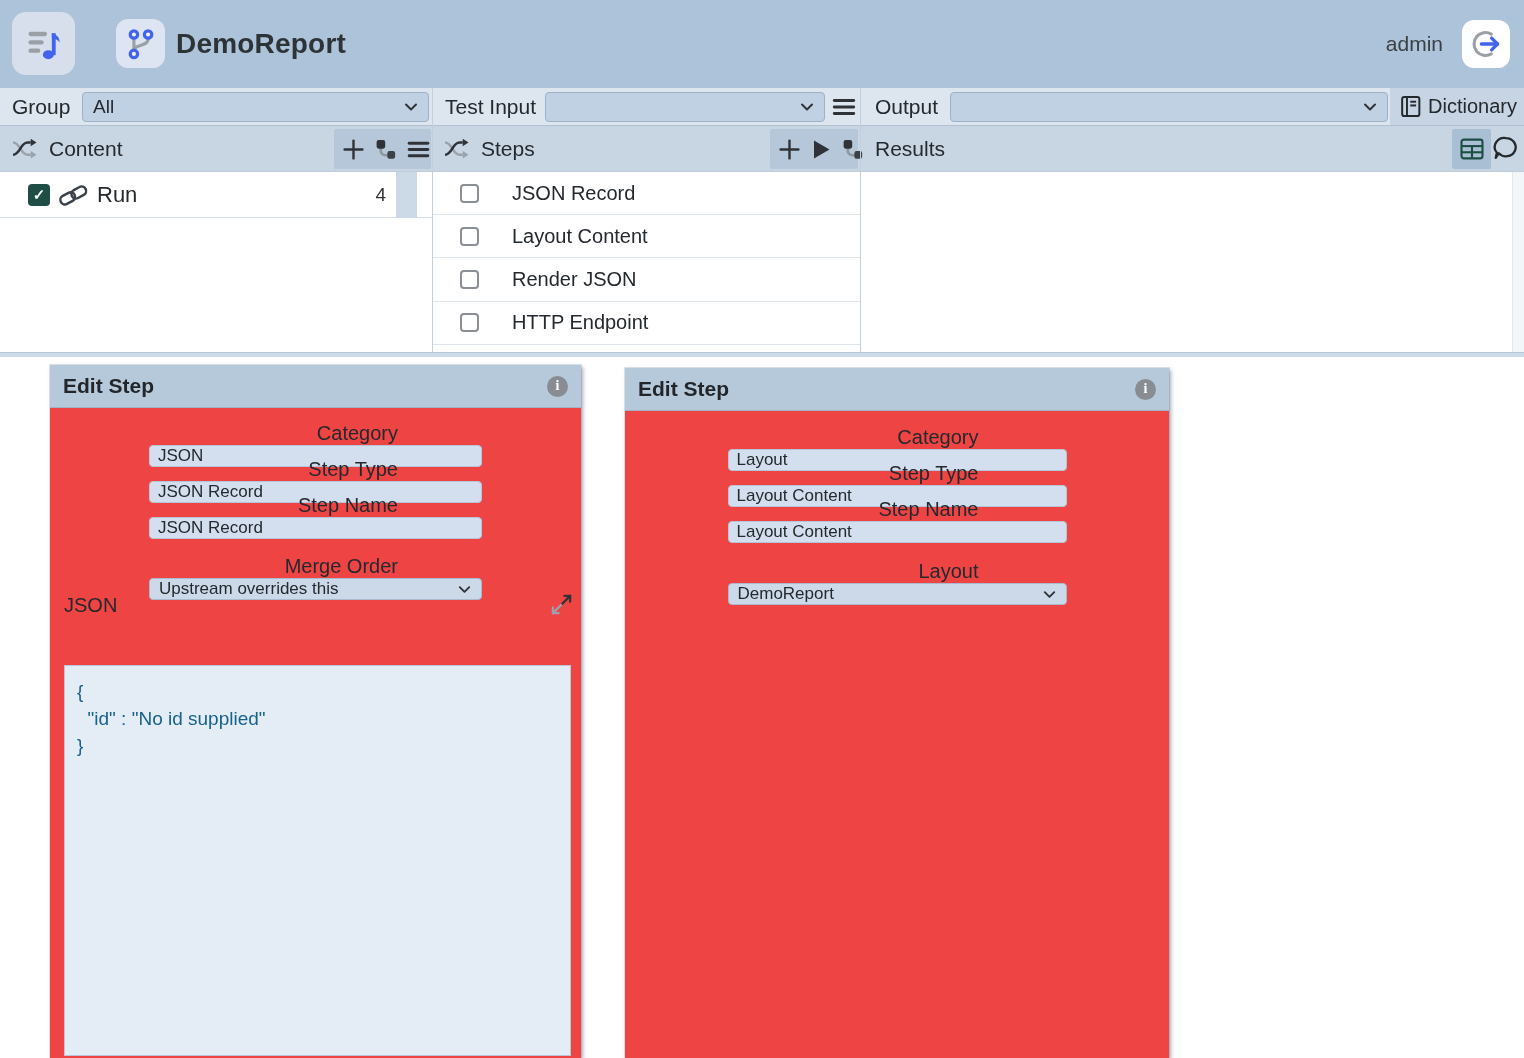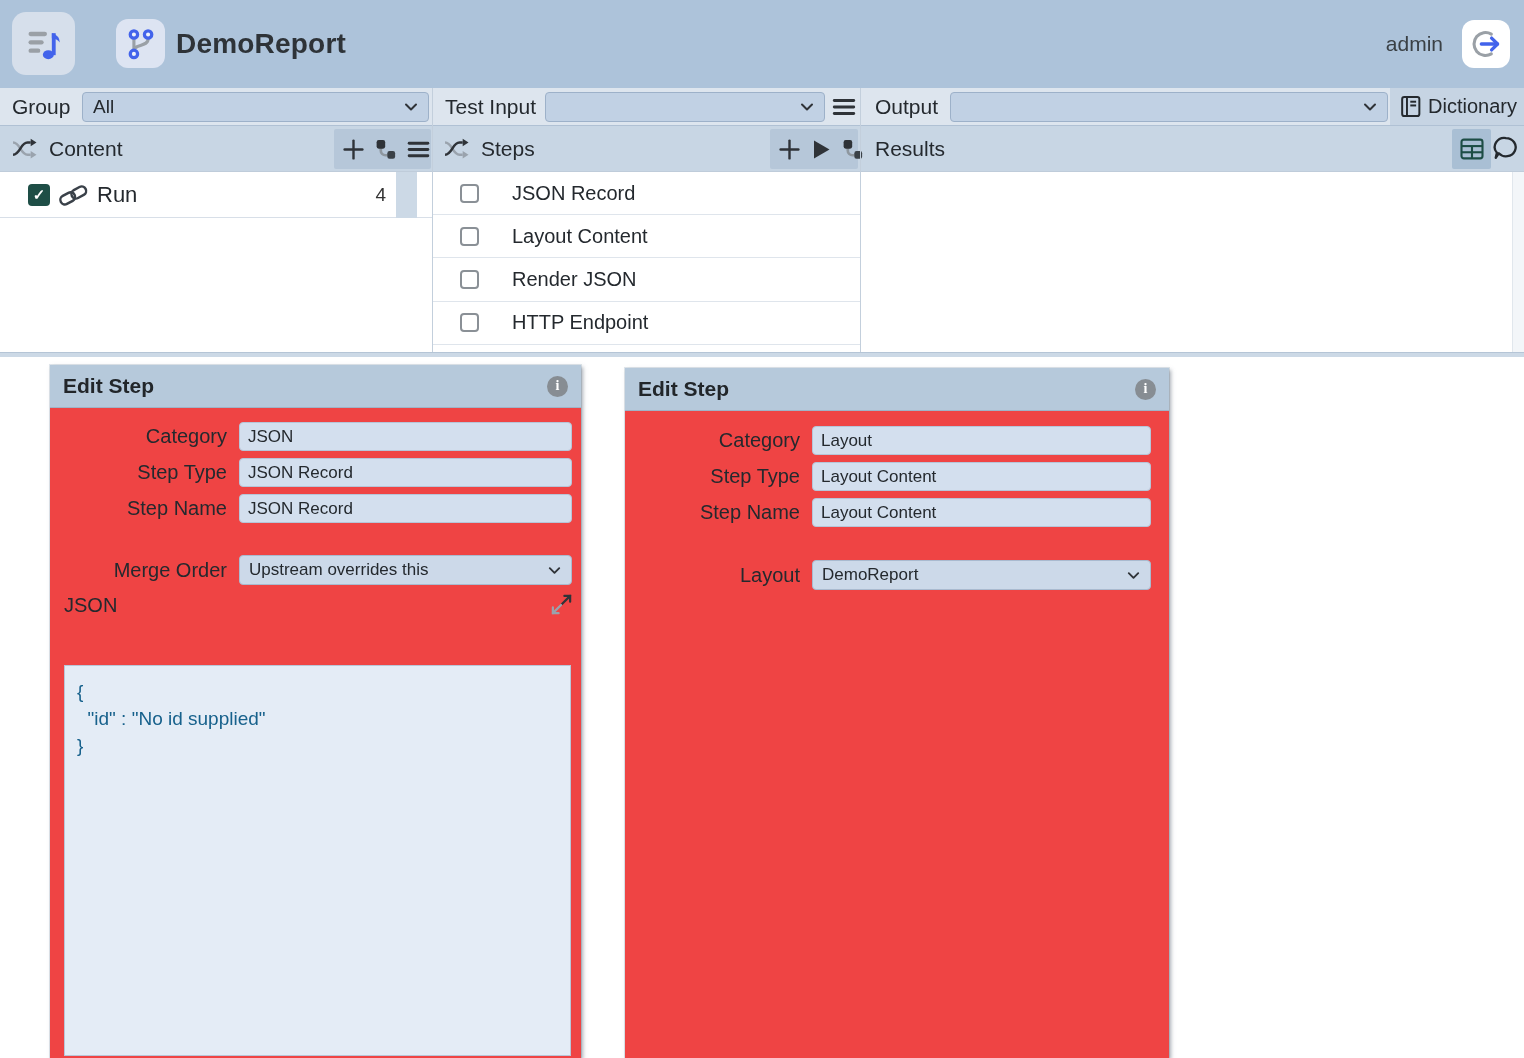--- a/index.html
+++ b/index.html
@@ -47,21 +47,21 @@
   .right-scroll { position:absolute; left:1512px; top:0; width:12px; height:180px; background:#f3f6f9; border-left:1px solid #e1e7ed; }
 
   .section-divider { position:absolute; left:0; top:352px; width:1524px; height:5px; background:#ccd9e6; border-top:1px solid #b5c5d6; }
 
   
   .panel { position:absolute; background:#ef4444; box-shadow:2px 2px 4px rgba(95,105,120,.55), 0 0 0 1px rgba(170,185,200,.35); }
   .panel-h { height:43px; background:#b6c9db; border-bottom:1px solid #9fb3c7; display:flex; align-items:center; justify-content:space-between; padding:0 13px; }
   .panel-h .ph-title { font-size:21px; font-weight:bold; color:#22262a; }
   .info-ic { width:21px; height:21px; border-radius:50%; background:#878d93; color:#fff; font-family:"Liberation Serif", serif; font-size:14px; font-weight:bold; display:flex; align-items:center; justify-content:center; cursor:pointer; }
   .panel-b { position:relative; padding-top:14px; height:calc(100% - 43px); }
-  .frow { display:flex; align-items:center; height:29px; margin-bottom:7px; }
+  .frow { display:flex; align-items:center; height:29px; margin-bottom:7px;flex-direction:column; }
   .frow .f-label { width:177px; text-align:right; margin-right:12px; font-size:20px; color:#24292e; white-space:nowrap; }
   .f-input { width:333px; height:29px; background:#d3dfee; border:1px solid #b6c5d8; border-radius:4px; font-family:"Liberation Sans", sans-serif; font-size:17px; color:#24292e; padding:0 8px; outline:none; }
   .f-select { position:relative; width:333px; height:30px; background:#ccd9e9; border:1px solid #a9bacf; border-radius:4px; display:flex; align-items:center; padding:0 8px 0 9px; cursor:pointer; }
   .f-select .sel-text { flex:1; font-size:17px; color:#24292e; }
   .gap25 { height:25px; } .gap31 { height:26px; }
   .json-lblrow { position:relative; height:27px; margin-top:5px; display:flex; align-items:center; }
   .json-lblrow .j-label { margin-left:14px; font-size:20px; color:#24292e; }
   .expand-ic { position:absolute; right:8px; top:1px; cursor:pointer; }
   .json-area { display:block; position:absolute; left:14px; top:257px; width:507px; height:391px; background:#e4ecf6; border:1px solid #b9c6d8; resize:none; outline:none; font-family:"Liberation Sans", sans-serif; font-size:19px; line-height:27px; color:#17618c; padding:12px 12px; white-space:pre; overflow:auto; }
 

